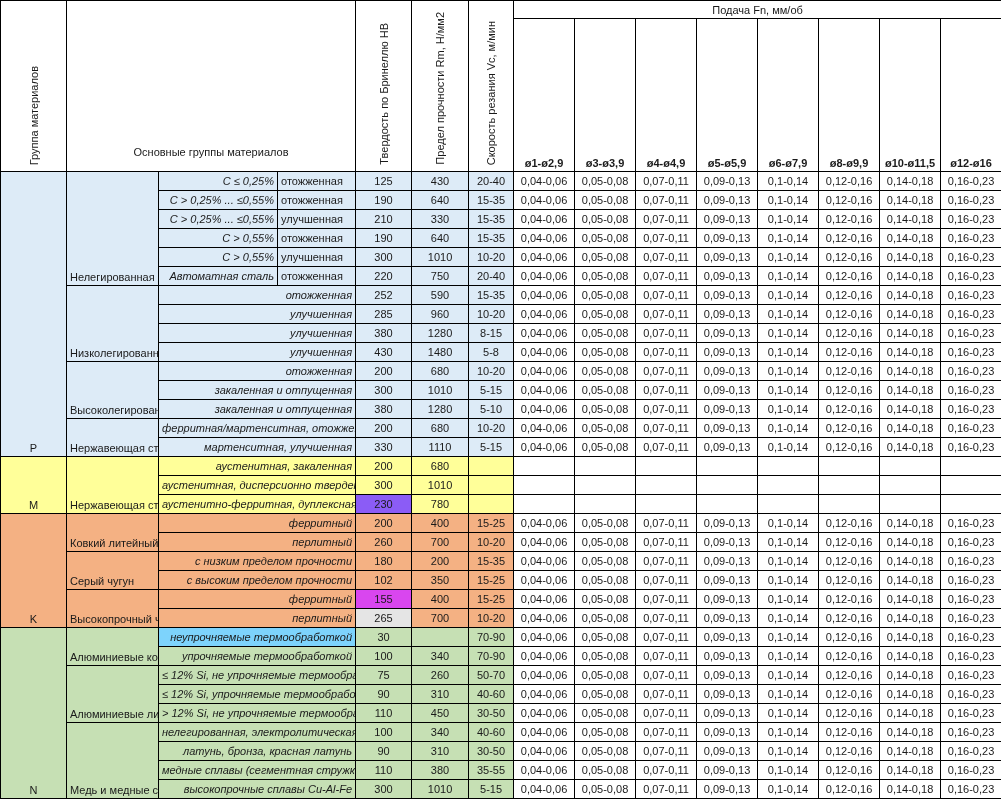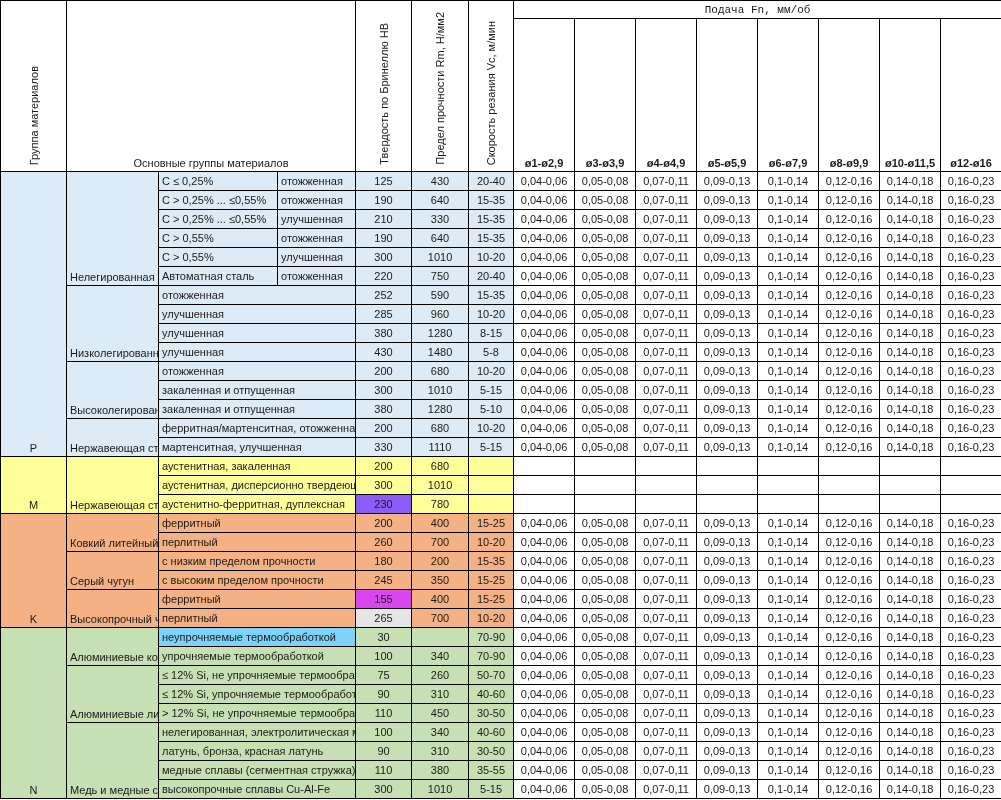--- a/index.html
+++ b/index.html
@@ -28,27 +28,27 @@
   tbody tr                  { height: 19px; }
 
   th { background: #ffffff; font-weight: normal; }
   .vert { vertical-align: bottom; text-align: center; padding: 0 0 4px 0; }
   .vtext {
     writing-mode: vertical-rl;
     transform: rotate(180deg);
     display: inline-block;
     white-space: nowrap;
   }
-  .main-groups { vertical-align: bottom; text-align: center; padding-bottom: 2px; }
-  .feed-title  { text-align: center; font-family: Liberation Mono, monospace; }
+  .main-groups { vertical-align: bottom; text-align: center; padding-bottom: 13px; }
+  .feed-title  { text-align: center; }
   .dia { font-weight: bold; vertical-align: bottom; text-align: center; padding-bottom: 2px; }
 
   .group-letter { text-align: center; vertical-align: bottom; padding-bottom: 2px; }
   .family-cell  { text-align: left;   vertical-align: bottom; padding-bottom: 2px; }
-  .spec-cell    { text-align: left; }
+  .spec-cell    { text-align: right; font-style: italic; }
   .state-cell   { text-align: left; }
   .num-cell     { text-align: center; }
   .feed-cell    { text-align: center; background: #ffffff; }
 </style>
 </head>
 <body>
 
 <table>
   <colgroup>
     <col style="width:66px">
@@ -401,21 +401,21 @@
         <td class="feed-cell">0,05-0,08</td>
         <td class="feed-cell">0,07-0,11</td>
         <td class="feed-cell">0,09-0,13</td>
         <td class="feed-cell">0,1-0,14</td>
         <td class="feed-cell">0,12-0,16</td>
         <td class="feed-cell">0,14-0,18</td>
         <td class="feed-cell">0,16-0,23</td>
       </tr>
       <tr>
         <td class="spec-cell" colspan="2" style="background:#F4B183">с высоким пределом прочности</td>
-        <td class="num-cell" style="background:#F4B183">245</td>
+        <td class="num-cell" style="background:#F4B183">102</td>
         <td class="num-cell" style="background:#F4B183">350</td>
         <td class="num-cell" style="background:#F4B183">15-25</td>
         <td class="feed-cell">0,04-0,06</td>
         <td class="feed-cell">0,05-0,08</td>
         <td class="feed-cell">0,07-0,11</td>
         <td class="feed-cell">0,09-0,13</td>
         <td class="feed-cell">0,1-0,14</td>
         <td class="feed-cell">0,12-0,16</td>
         <td class="feed-cell">0,14-0,18</td>
         <td class="feed-cell">0,16-0,23</td>

